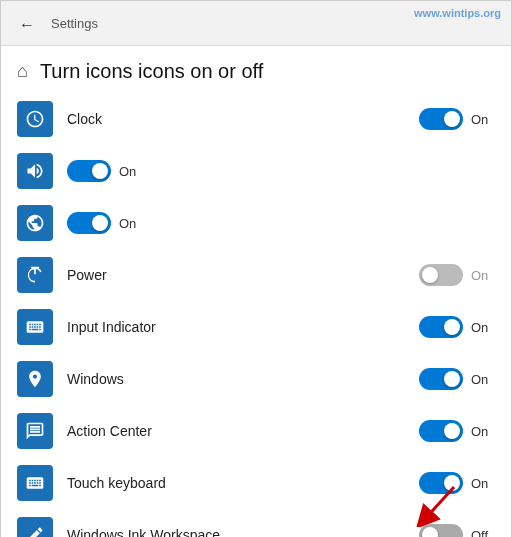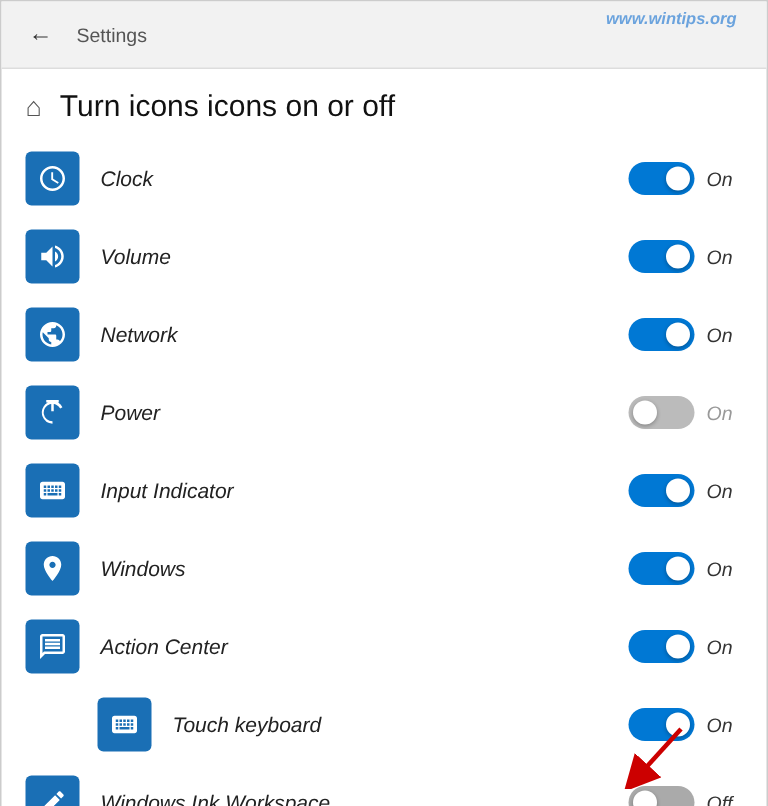--- a/index.html
+++ b/index.html
@@ -42,24 +42,23 @@
 
     .title-bar-text {
       font-size: 13px;
       color: #555;
       text-align: right;
     }
 
     .watermark {
       position: absolute;
       top: 6px;
-      right: 20px;
+      right: 10px;
       font-size: 11px;
       color: #4a90d9;
-      font-style: italic;
       font-weight: bold;
       opacity: 0.8;
     }
 
     .page-header {
       padding: 14px 16px 10px 16px;
       display: flex;
       align-items: center;
       gap: 12px;
     }
@@ -77,21 +76,20 @@
 
     .settings-list {
       padding: 0 0 10px 0;
     }
 
     .settings-item {
       display: flex;
       align-items: center;
       padding: 8px 16px;
       min-height: 52px;
-      font-style: italic;
     }
 
     .item-icon-box {
       width: 36px;
       height: 36px;
       background: #1a6fb5;
       border-radius: 4px;
       display: flex;
       align-items: center;
       justify-content: center;
@@ -190,36 +188,34 @@
         <span class="toggle-label">On</span>
       </div>
     </div>
 
     <div class="settings-item">
       <div class="item-icon-box">
         <svg width="20" height="20" viewBox="0 0 24 24">
           <path d="M3 9v6h4l5 5V4L7 9H3zm13.5 3c0-1.77-1.02-3.29-2.5-4.03v8.05c1.48-.73 2.5-2.25 2.5-4.02zM14 3.23v2.06c2.89.86 5 3.54 5 6.71s-2.11 5.85-5 6.71v2.06c4.01-.91 7-4.49 7-8.77s-2.99-7.86-7-8.77z"></path>
         </svg>
       </div>
-      <span class="item-label">Volume</span>
       <div class="toggle-container">
         <div class="toggle on">
           <div class="toggle-thumb"></div>
         </div>
         <span class="toggle-label">On</span>
       </div>
     </div>
 
     <div class="settings-item">
       <div class="item-icon-box">
         <svg width="20" height="20" viewBox="0 0 24 24">
           <path d="M12 2C6.48 2 2 6.48 2 12s4.48 10 10 10 10-4.48 10-10S17.52 2 12 2zm-1 17.93c-3.95-.49-7-3.85-7-7.93 0-.62.08-1.21.21-1.79L9 15v1c0 1.1.9 2 2 2v1.93zm6.9-2.54c-.26-.81-1-1.39-1.9-1.39h-1v-3c0-.55-.45-1-1-1H8v-2h2c.55 0 1-.45 1-1V7h2c1.1 0 2-.9 2-2v-.41c2.93 1.19 5 4.06 5 7.41 0 2.08-.8 3.97-2.1 5.39z"></path>
         </svg>
       </div>
-      <span class="item-label">Network</span>
       <div class="toggle-container">
         <div class="toggle on">
           <div class="toggle-thumb"></div>
         </div>
         <span class="toggle-label">On</span>
       </div>
     </div>
 
     <div class="settings-item">
       <div class="item-icon-box">
@@ -275,21 +271,21 @@
       </div>
       <span class="item-label">Action Center</span>
       <div class="toggle-container">
         <div class="toggle on">
           <div class="toggle-thumb"></div>
         </div>
         <span class="toggle-label">On</span>
       </div>
     </div>
 
-    <div class="settings-item" style="position:relative;margin-left:48px;">
+    <div class="settings-item" style="position:relative;">
       <div class="item-icon-box">
         <svg width="20" height="20" viewBox="0 0 24 24">
           <path d="M20 5H4c-1.1 0-2 .9-2 2v10c0 1.1.9 2 2 2h16c1.1 0 2-.9 2-2V7c0-1.1-.9-2-2-2zm-9 3h2v2h-2V8zm0 3h2v2h-2v-2zM8 8h2v2H8V8zm0 3h2v2H8v-2zm-1 5H5v-2h2v2zm0-3H5v-2h2v2zm0-3H5V8h2v2zm9 6H8v-2h8v2zm0-3h-2v-2h2v2zm0-3h-2V8h2v2zm3 6h-2v-2h2v2zm0-3h-2v-2h2v2zm0-3h-2V8h2v2z"></path>
         </svg>
       </div>
       <span class="item-label">Touch keyboard</span>
       <div class="toggle-container">
         <div class="toggle on">
           <div class="toggle-thumb"></div>
         </div>

